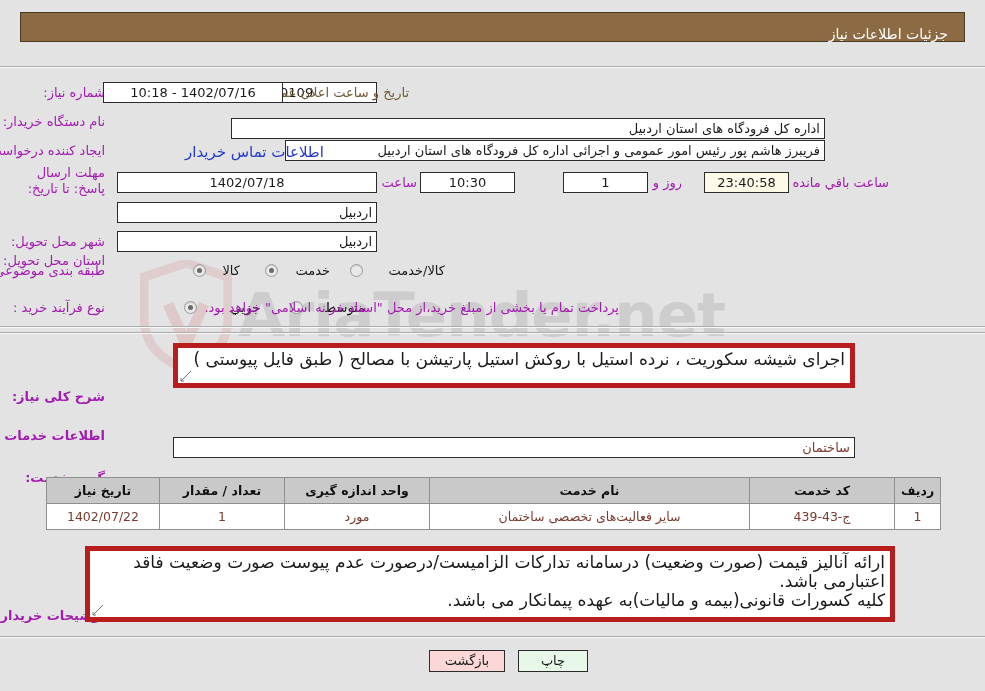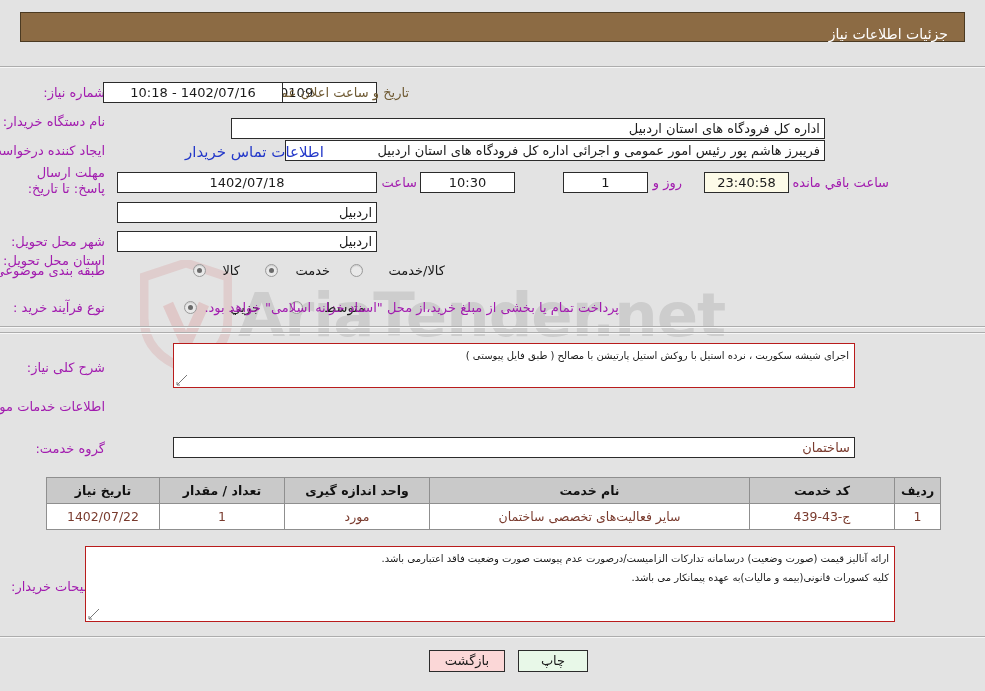--- a/index.html
+++ b/index.html
@@ -81,21 +81,21 @@
   
   .lbl {
     position: absolute;
     font-size: 13px;
     color: #a21caf;
     white-space: nowrap;
     text-align: right;
     line-height: 16px;
   }
   .lbl.olive { color: #6f5a33; }
-  .lbl.bold  { font-weight: normal; }
+  .lbl.bold  { font-weight: bold; margin-top: 29px; }
   .fld {
     position: absolute;
     background: #ffffff;
     border: 1px solid #2b2b2b;
     font-size: 13px;
     color: #1a1a1a;
     line-height: 19px;
     padding: 0 4px;
     white-space: nowrap;
     overflow: hidden;
@@ -133,22 +133,22 @@
     position: absolute;
     font-size: 13px;
     color: #1a1a1a;
     white-space: nowrap;
   }
 
   
   .ta {
     position: absolute;
     background: #ffffff;
-    border: 1px solid #b91c1c;
-    font-size: 10px;
+    border: 5px solid #b91c1c;
+    font-size: 17px;
     color: #1a1a1a;
     line-height: 19px;
     padding: 2px 5px 0 5px;
     text-align: right;
     overflow: hidden;
   }
   .ta .grip {
     position: absolute;
     left: 2px; bottom: 1px;
     width: 12px; height: 12px;

